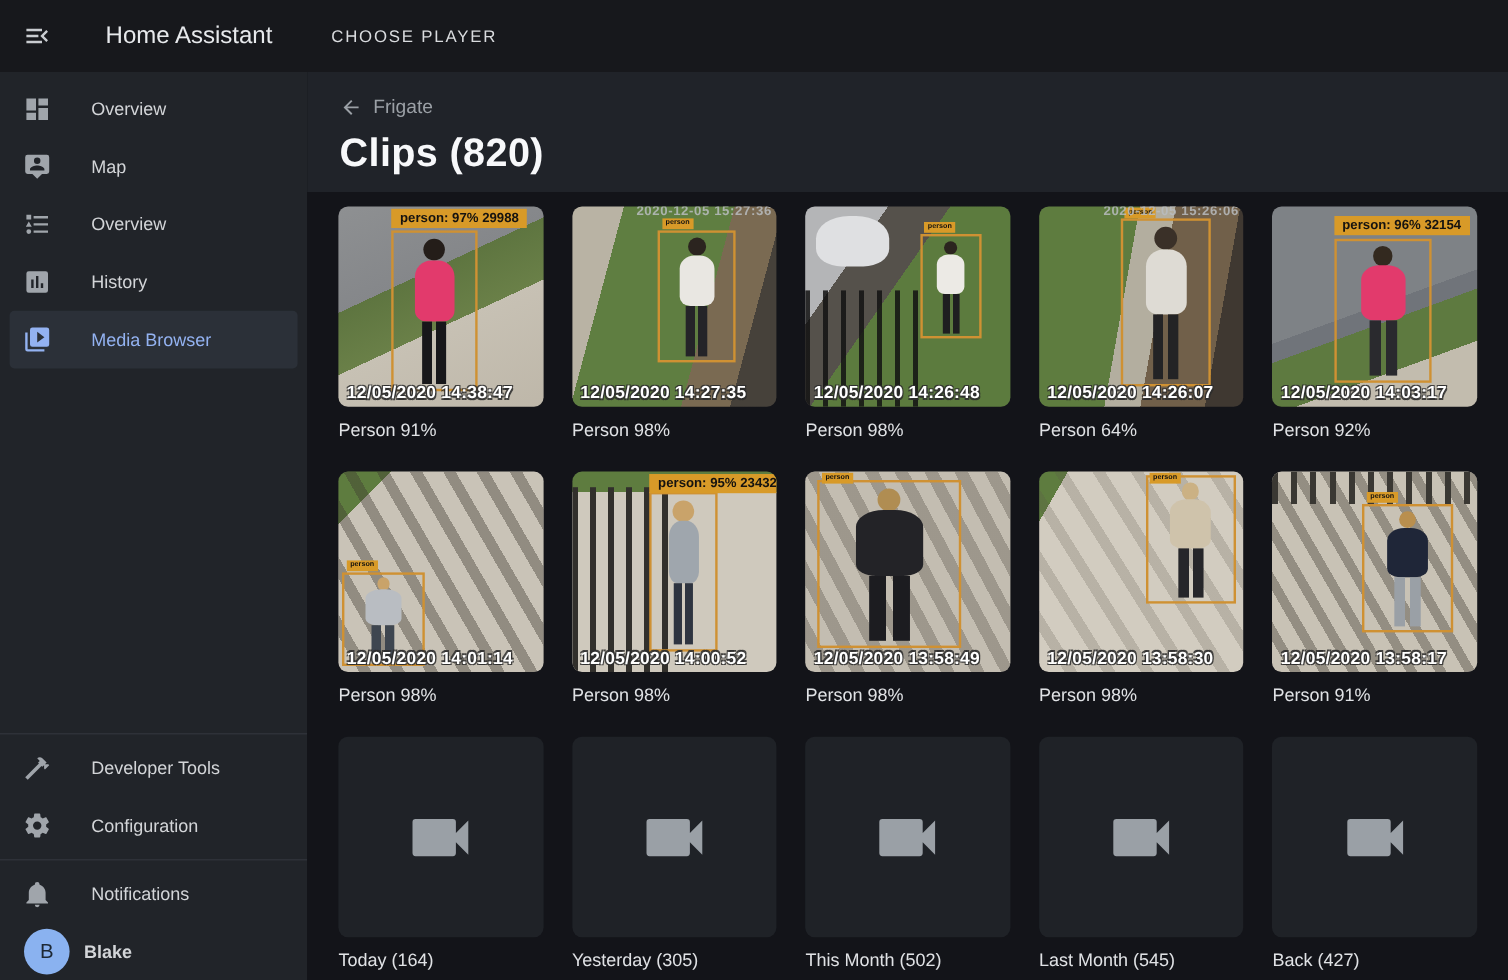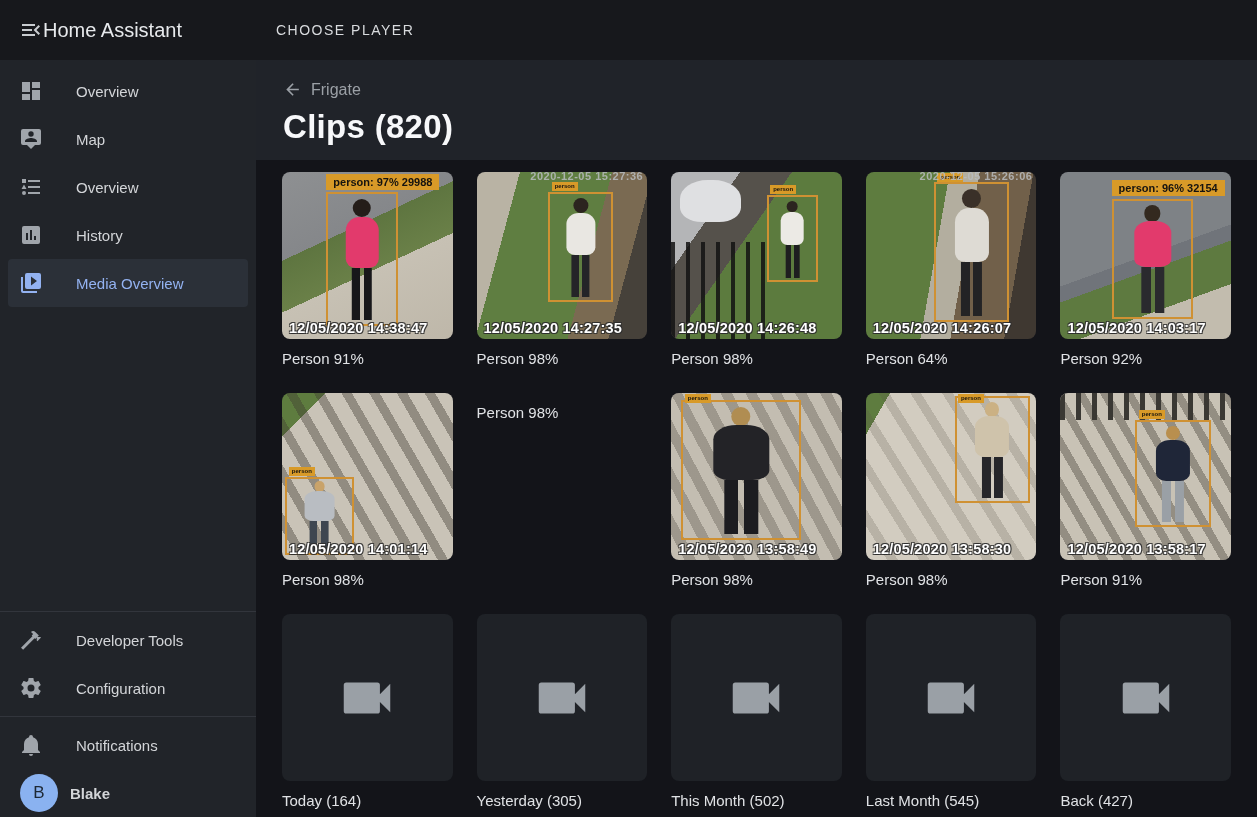--- a/index.html
+++ b/index.html
@@ -23,21 +23,21 @@
     --badge:#d89a28;
     --bbox:#cf9133;
   }
   .app{ width:1257px; height:817px; display:flex; flex-direction:column; background:var(--content-bg); }
 
   
   .topbar{ height:60px; flex:0 0 60px; background:var(--topbar-bg); display:flex; align-items:center; color:var(--text); }
   .topbar-left{ width:256px; flex:0 0 256px; display:flex; align-items:center; padding-left:19px; }
   .menu-btn{ width:24px; height:24px; color:#c9ccd0; cursor:pointer; background:none; border:none; padding:0; }
   .menu-btn svg{ width:24px; height:24px; display:block; }
-  .ha-title{ font-size:20px; color:#e7e9ec; font-weight:400; }
+  .ha-title{ font-size:20px; color:#e7e9ec; margin-left:45px; font-weight:400; }
   .topbar-main{ flex:1; padding-left:87px; }
   .mp-title{ font-size:20px; color:#d4d6d9; font-weight:400; line-height:1.2; }
   .mp-sub{ font-size:13px; color:var(--text-dim); margin-top:1px; }
   .choose-player{ background:none; border:none; color:#d9dbde; font-family:inherit;
     font-size:14px; font-weight:500; letter-spacing:1.5px; padding:10px 20px; cursor:pointer; }
 
   
   .body-row{ flex:1; display:flex; min-height:0; }
 
   
@@ -163,21 +163,21 @@
               </svg>
             </span>
                    <span class="nav-label">History</span>
           </div>
           <div class="nav-item selected">
             <span class="nav-icon">
               <svg viewBox="0 0 24 24">
                 <path fill="currentColor" d="M4,6H2V20A2,2 0 0,0 4,22H18V20H4V6M20,2H8A2,2 0 0,0 6,4V16A2,2 0 0,0 8,18H20A2,2 0 0,0 22,16V4A2,2 0 0,0 20,2M12,14.5V5.5L18,10L12,14.5Z"></path>
               </svg>
             </span>
-                   <span class="nav-label">Media Overview</span>
+                   <span class="nav-label">Media Browser</span>
           </div>
         </div>
       <div class="spacer"></div>
       <div class="divider"></div>
       <div id="sidebar-tools">
           <div class="nav-item">
             <span class="nav-icon">
               <svg viewBox="0 0 24 24">
                 <path fill="currentColor" d="M2,19.63L13.43,8.2L12.72,7.5L14.14,6.07L12,3.89C13.2,2.7 15.09,2.7 16.27,3.89L19.87,7.5L18.45,8.91H21.29L22,9.62L18.45,13.21L17.74,12.5V9.62L16.27,11.04L15.56,10.33L4.13,21.76L2,19.63Z"></path>
               </svg>
@@ -306,20 +306,32 @@
            <div class="torso"></div>
            <div class="legs"></div>
          </div>
        </div>
        <div class="det-badge small" style="left:4%;top:73.5px">person</div>
        <div class="ts">12/05/2020 14:01:14</div>
      </div>
      <div class="cell-label">Person 98%</div>
             </div>
             <div class="cell">
+              <div class="thumb scene-6">
+
+       <div class="bbox" style="left:38%;top:10%;width:33%;height:80%">
+         <div class="figure" style="--hair:#c9a36a;--shirt:#9fa6ad;--pants:#2e3440">
+           <div class="head"></div>
+           <div class="torso"></div>
+           <div class="legs"></div>
+         </div>
+       </div>
+       <div class="det-badge" style="left:38%;top:2px">person: 95% 23432</div>
+       <div class="ts">12/05/2020 14:00:52</div>
+     </div>
      <div class="cell-label">Person 98%</div>
             </div>
             <div class="cell">
               <div class="thumb scene-7">
 
        <div class="bbox" style="left:6%;top:4%;width:70%;height:84%">
          <div class="figure" style="--hair:#b08d52;--shirt:#232327;--pants:#1c1c20">
            <div class="head"></div>
            <div class="torso"></div>
            <div class="legs"></div>

